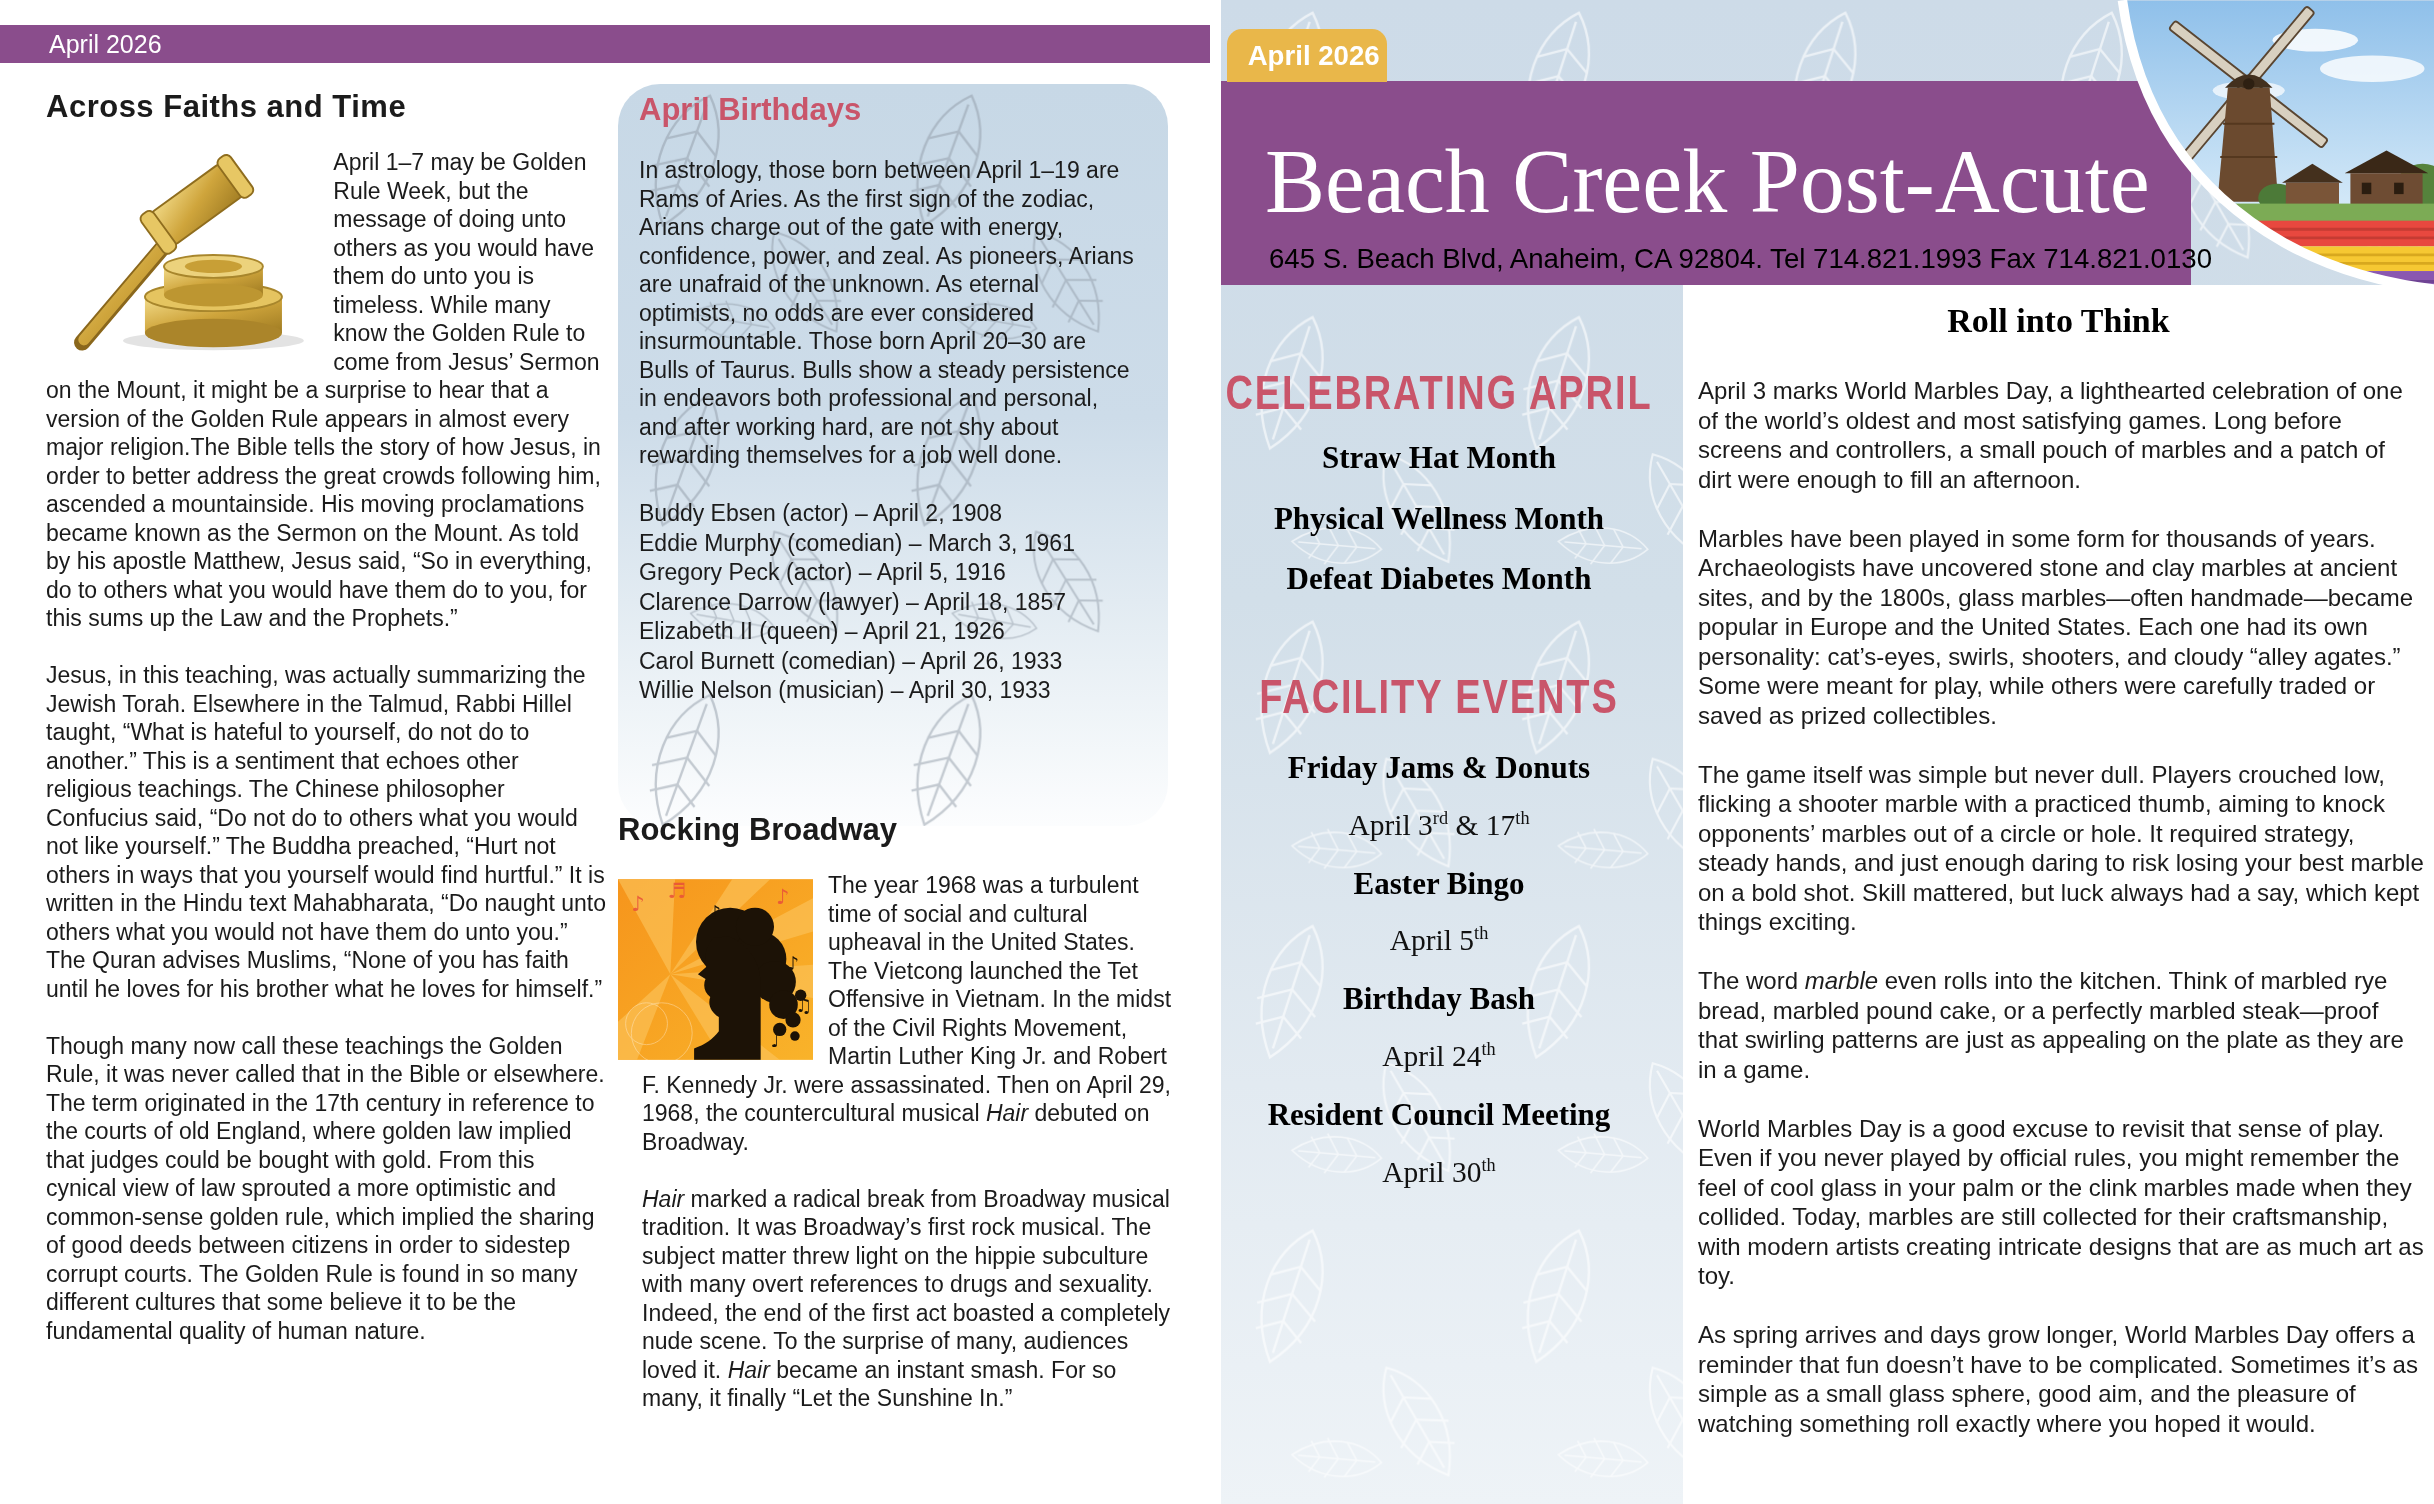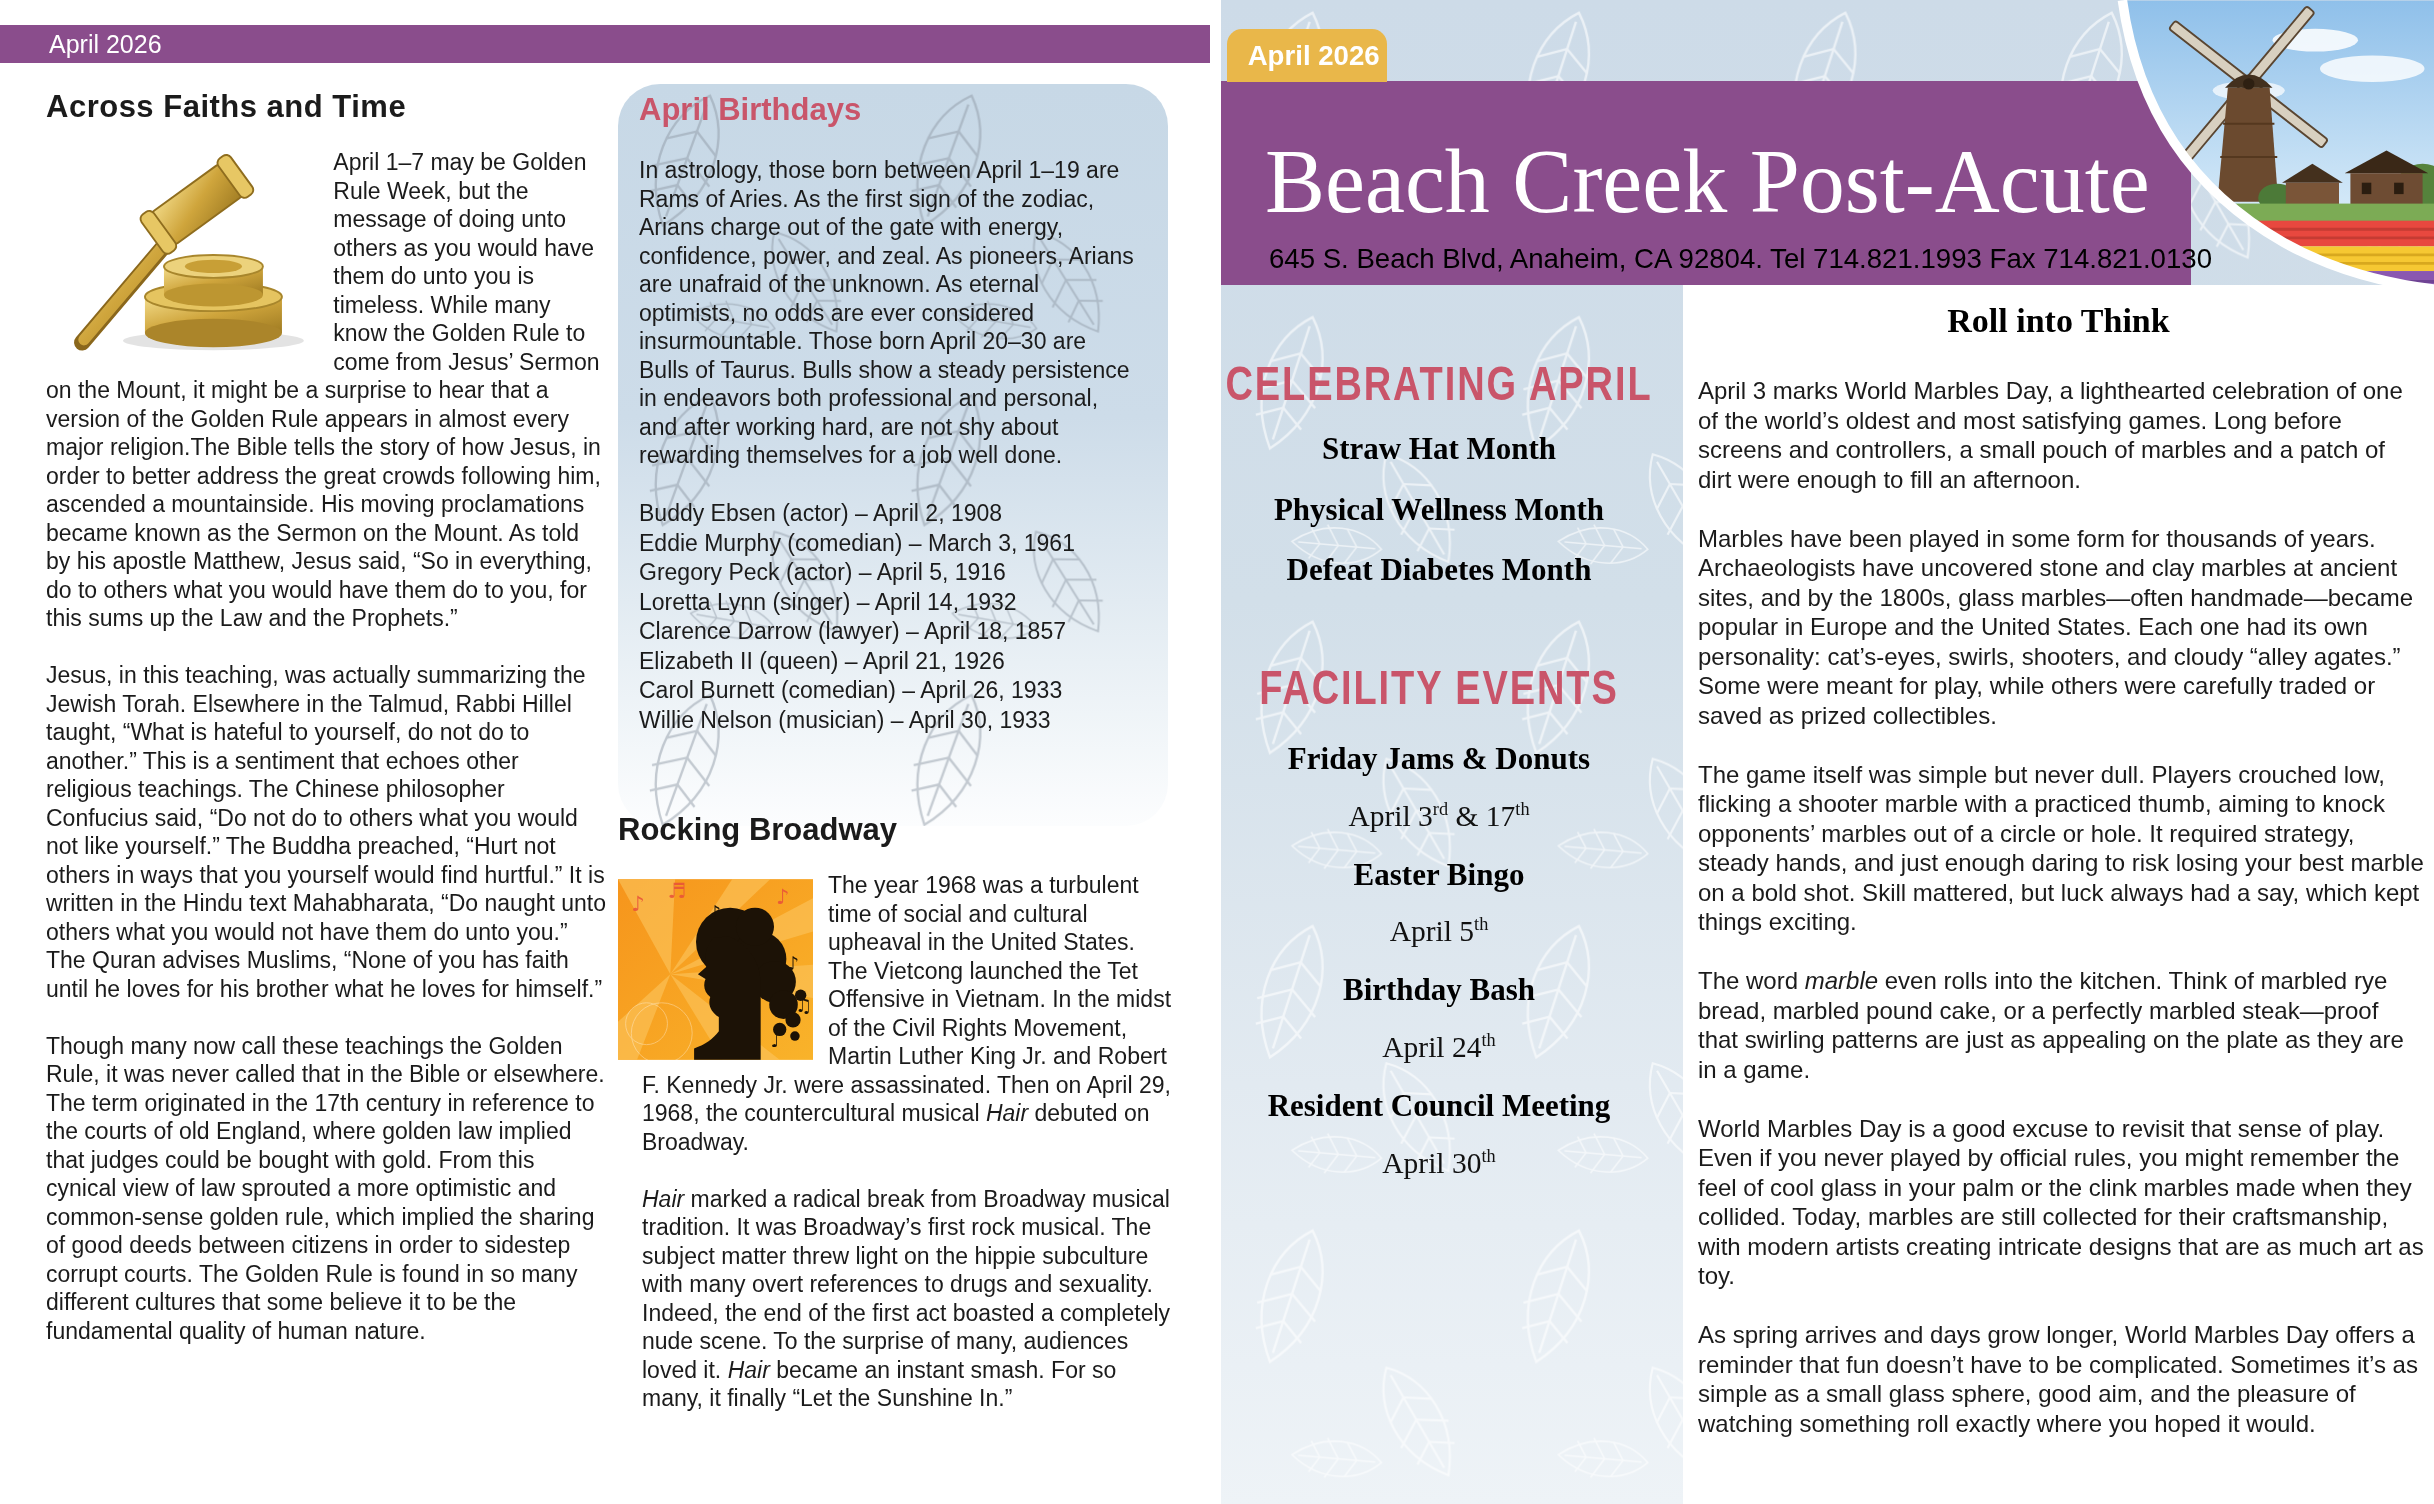--- a/index.html
+++ b/index.html
@@ -34,21 +34,21 @@
                  font-size:90px;color:#ffffff;white-space:nowrap;}
   .facility-address{position:absolute;left:48px;top:162px;font-size:27.6px;color:#000000;white-space:nowrap;}
   .yellow-tab{position:absolute;left:5.7px;top:28.5px;width:160px;height:53px;background:#e9b74a;
               border-radius:15px 15px 0 0;z-index:3;}
   .yellow-tab .date{display:block;padding-left:21px;line-height:53px;font-size:27.6px;font-weight:bold;color:#ffffff;}
   .white-panel{position:absolute;left:462px;top:285px;width:751px;height:1219px;background:#ffffff;z-index:2;}
   .spring-title{position:absolute;left:0;top:17px;width:100%;text-align:center;
                 font-family:"Liberation Serif",serif;font-weight:bold;font-size:34px;color:#000;}
   .spring-body{position:absolute;left:15px;top:91px;width:727px;font-size:24px;line-height:29.5px;}
   .spring-body p{margin:0 0 29.5px 0;}
-  .events-col{position:absolute;left:0;top:3px;width:436px;height:1240px;z-index:3;}
+  .events-col{position:absolute;left:0;top:12px;width:436px;height:1240px;z-index:3;}
   .script-head{position:absolute;left:0;width:436px;text-align:center;color:#c9556a;font-weight:bold;
                font-size:38px;letter-spacing:1.9px;transform:scaleY(1.25);transform-origin:center top;white-space:nowrap;}
   .head-celebrating{top:354px;}
   .head-facility{top:658px;}
   .months{position:absolute;left:0;top:430px;width:436px;text-align:center;}
   .month-item{font-family:"Liberation Serif",serif;font-weight:bold;font-size:31px;line-height:31px;margin-bottom:29.5px;color:#000;}
   .events-list{position:absolute;left:0;top:740px;width:436px;text-align:center;}
   .event-name{font-family:"Liberation Serif",serif;font-weight:bold;font-size:31px;line-height:31px;margin-bottom:27.6px;color:#000;}
   .event-date{font-family:"Liberation Serif",serif;font-size:29.5px;line-height:29.5px;margin-bottom:27.6px;color:#111;}
   .windmill-wrap{position:absolute;left:852px;top:0;width:361px;height:297px;z-index:4;}
@@ -122,21 +122,20 @@
           </pattern>
         </defs>
         <rect width="578" height="780" fill="url(#patG)"></rect>
       </svg>
       <div class="bday-title">April Birthdays</div>
       <div class="bday-intro">In astrology, those born between April 1–19 are Rams of Aries. As the first sign of the zodiac, Arians charge out of the gate with energy, confidence, power, and zeal. As pioneers, Arians are unafraid of the unknown. As eternal optimists, no odds are ever considered insurmountable. Those born April 20–30 are Bulls of Taurus. Bulls show a steady persistence in endeavors both professional and personal, and after working hard, are not shy about rewarding themselves for a job well done.</div>
       <div class="bday-list">
         <div>Buddy Ebsen (actor) – April 2, 1908</div>
         <div>Eddie Murphy (comedian) – March 3, 1961</div>
         <div>Gregory Peck (actor) – April 5, 1916</div>
-        <div>Loretta Lynn (singer) – April 14, 1932</div>
         <div>Clarence Darrow (lawyer) – April 18, 1857</div>
         <div>Elizabeth II (queen) – April 21, 1926</div>
         <div>Carol Burnett (comedian) – April 26, 1933</div>
         <div>Willie Nelson (musician) – April 30, 1933</div>
       </div>
     </div>
 
     <div class="broadway-title">Rocking Broadway</div>
 
     <div class="broadway-body">

